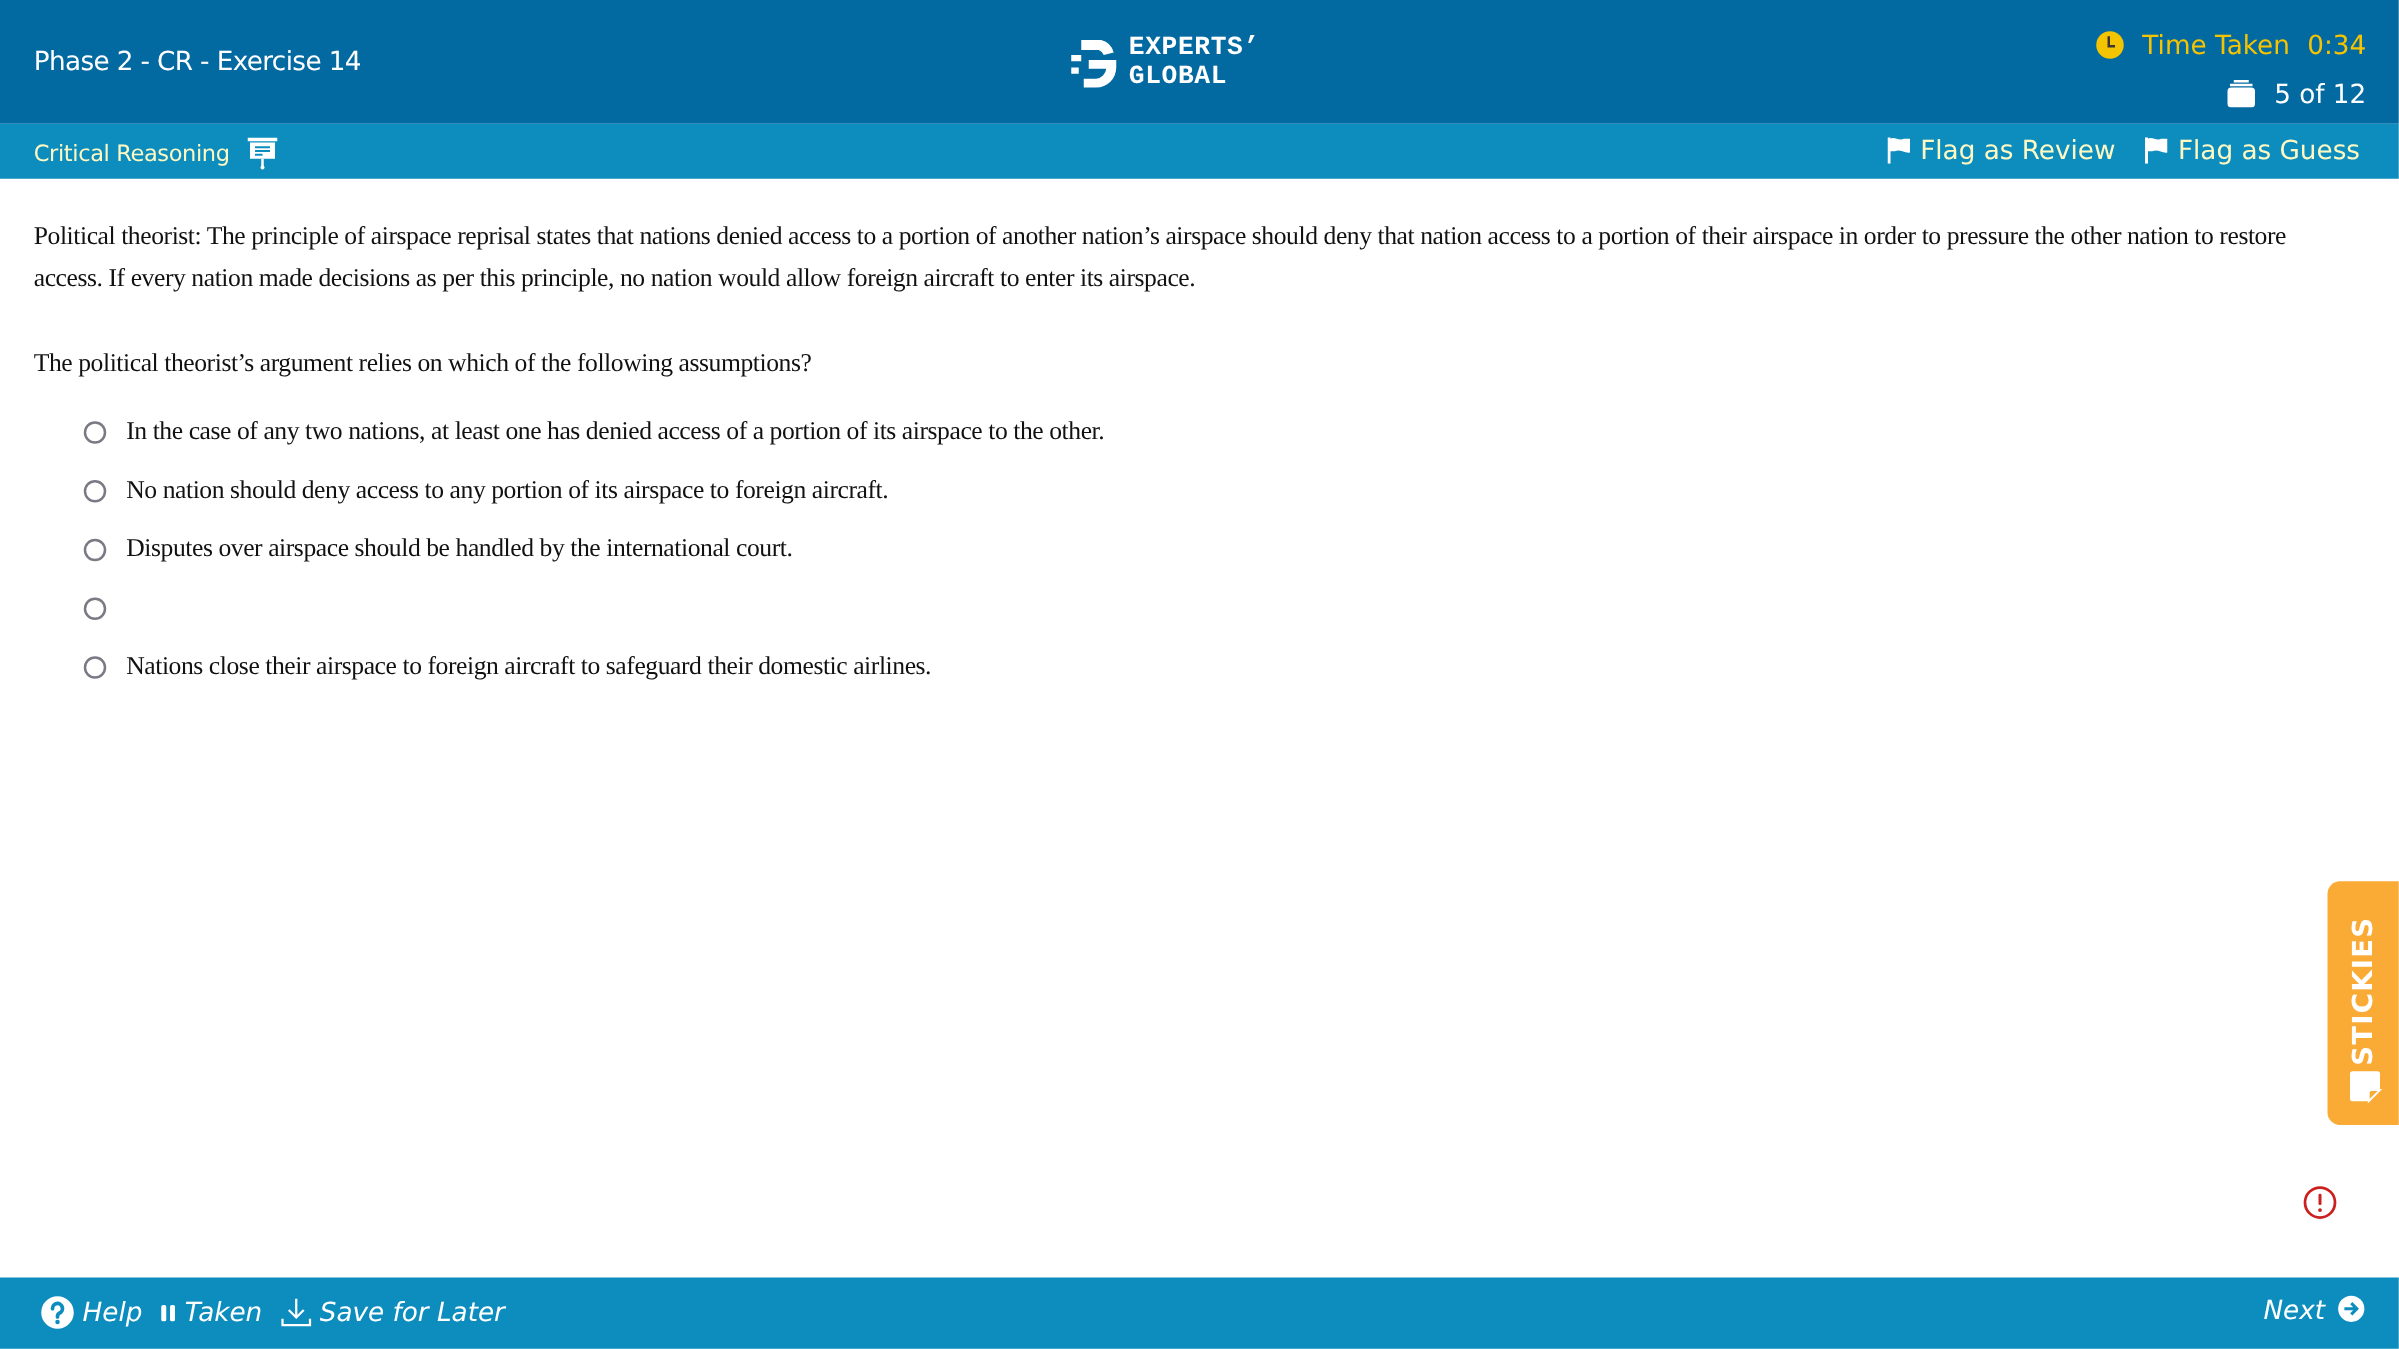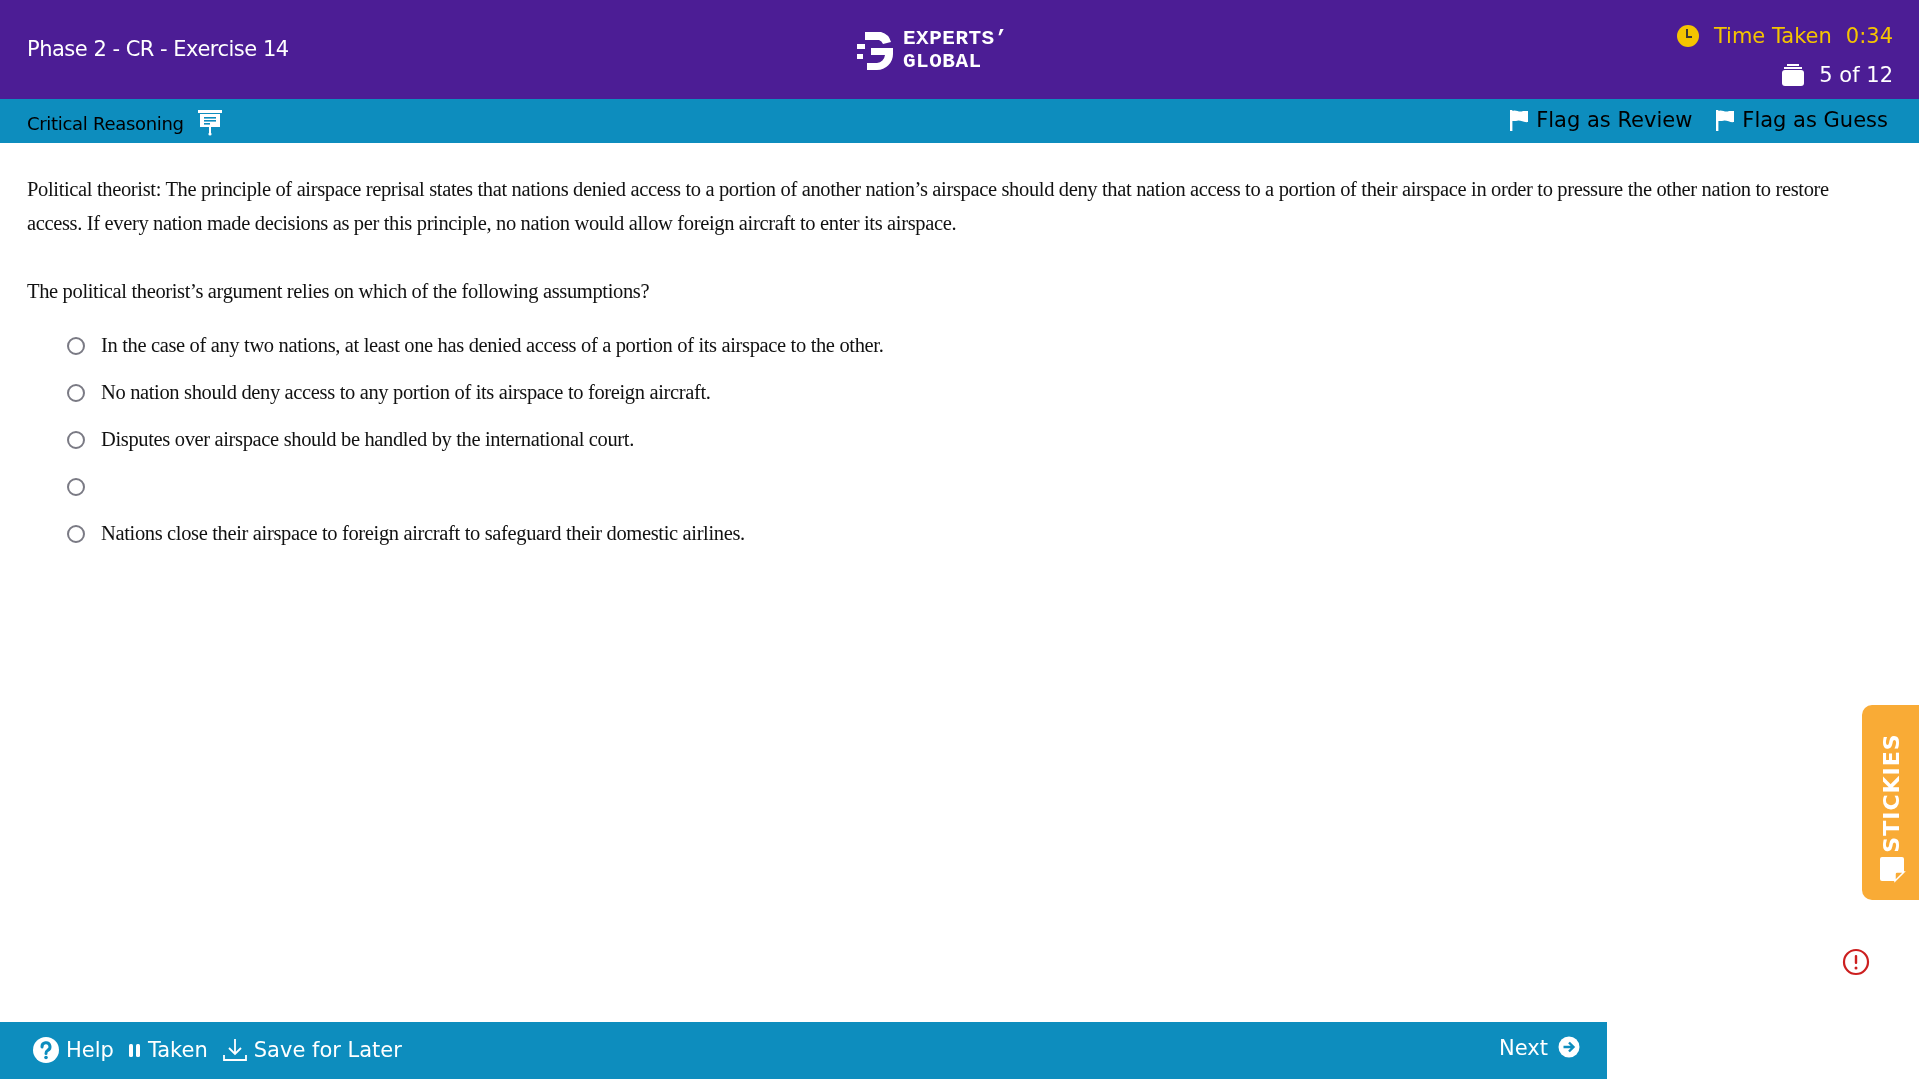--- a/index.html
+++ b/index.html
@@ -4,21 +4,21 @@
   <style>
     html, body { margin: 0; padding: 0; }
     body {
       width: 1919px; height: 1079px; overflow: hidden; position: relative;
       background: #ffffff;
       font-family: "DejaVu Sans", sans-serif;
       color: #111111;
     }
     .header {
       position: absolute; left: 0; top: 0; width: 1919px; height: 99px;
-      background: #4c1d95; color: #ffffff;
+      background: #0369a1; color: #ffffff;
     }
     .header .title {
       position: absolute; left: 27px; top: 37px;
       font-size: 21px; letter-spacing: -0.5px;
     }
     .logo {
       position: absolute; left: 855px; top: 26px; height: 48px;
       display: flex; align-items: center;
     }
     .logo svg { width: 40px; height: 44px; }
@@ -33,21 +33,21 @@
     }
     .timer .clock { width: 24px; height: 24px; margin-right: 14px; }
     .timer .value { margin-left: 14px; }
     .count {
       position: absolute; right: 26px; top: 63px;
       font-size: 21px; display: flex; align-items: center;
     }
     .count svg { width: 24px; height: 22px; margin-right: 14px; }
     .subheader {
       position: absolute; left: 0; top: 99px; width: 1919px; height: 44px;
-      background: #0d8dbe; color: #000000;
+      background: #0d8dbe; color: #fef9c3;
     }
     .subheader .section {
       position: absolute; left: 27px; top: 11px; font-size: 18px;
       display: flex; align-items: center; letter-spacing: -0.3px;
     }
     .subheader .section svg { width: 24px; height: 26px; margin-left: 14px; }
     .flags {
       position: absolute; right: 31px; top: 9px; display: flex; gap: 24px;
       font-size: 21px;
     }
@@ -75,22 +75,22 @@
       background: #f9ab36; border-radius: 10px 0 0 10px; color: #ffffff; cursor: pointer;
     }
     .stickies .label {
       position: absolute; left: 50%; top: 88px;
       transform: translate(-50%, -50%) rotate(-90deg);
       font-weight: bold; font-size: 22px; letter-spacing: 1px; white-space: nowrap;
     }
     .stickies svg { position: absolute; left: 16px; top: 150px; width: 28px; height: 28px; }
     .alert { position: absolute; left: 1842px; top: 948px; width: 28px; height: 28px; cursor: pointer; }
     .footer {
-      position: absolute; left: 0; top: 1022px; width: 1607px; height: 57px;
-      background: #0d8dbe; color: #ffffff;
+      position: absolute; left: 0; top: 1022px; width: 1919px; height: 57px;
+      background: #0d8dbe; color: #ffffff; font-style: italic;
     }
     .footer .left {
       position: absolute; left: 32px; top: 14px; display: flex; align-items: center;
       font-size: 21px;
     }
     .footer .btn { display: flex; align-items: center; cursor: pointer; margin-right: 14px; }
     .footer .btn svg { margin-right: 6px; }
     .footer .next {
       position: absolute; right: 27px; top: 14px; display: flex; align-items: flex-start;
       font-size: 21px; cursor: pointer;

